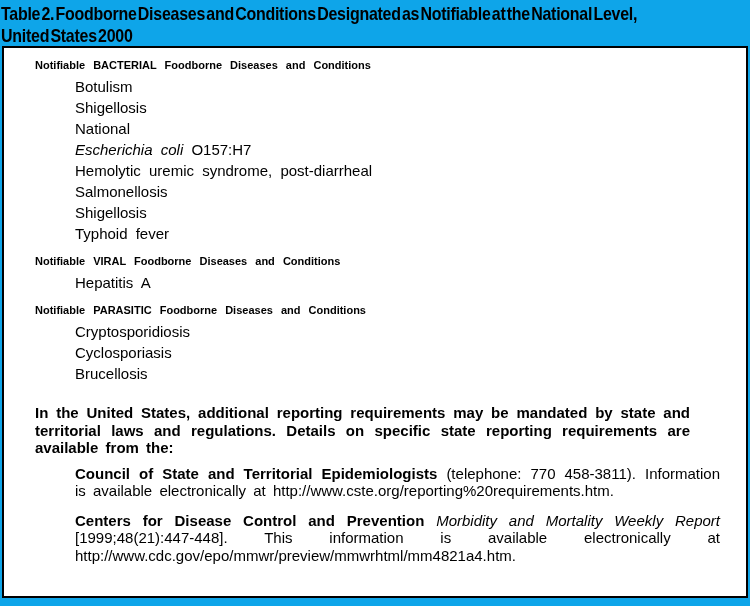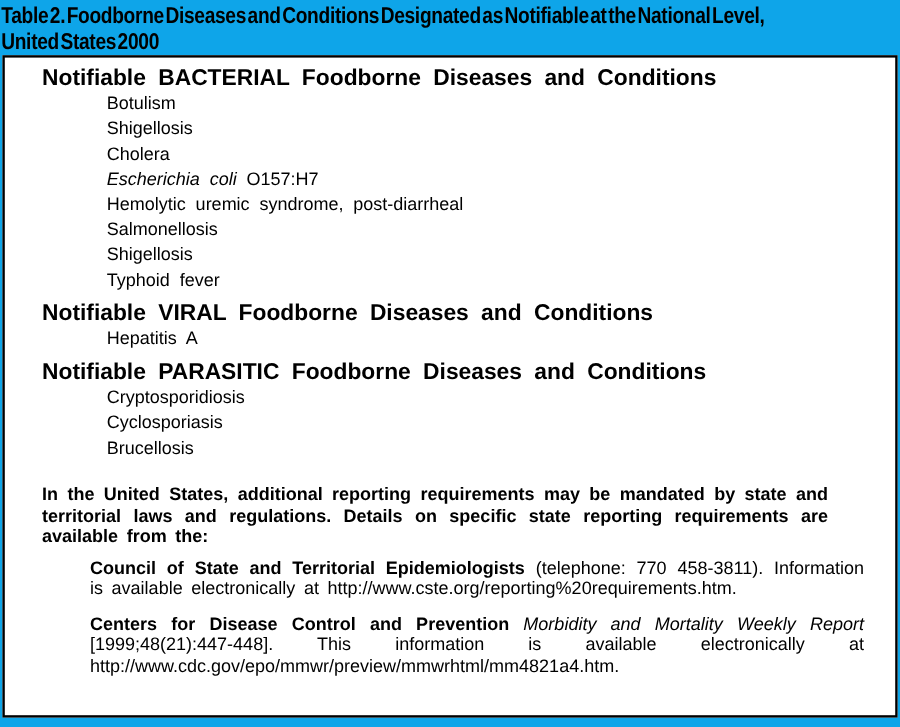--- a/index.html
+++ b/index.html
@@ -31,29 +31,29 @@
     position: absolute;
     top: 46px; left: 2px; right: 2px; bottom: 8px;
     border: 2px solid #000000;
     background: #ffffff;
     padding: 0 18px 0 31px;
     overflow: hidden;
   }
 
   .section-heading {
     font-weight: bold;
-    font-size: 19px;
+    font-size: 11px;
     line-height: 21px;
     margin-top: 7px;
     word-spacing: 5px;
   }
   .disease-item {
     font-size: 15px;
     line-height: 21px;
-    margin-left: 54px;
+    margin-left: 40px;
     word-spacing: 4px;
   }
   .seg-italic { font-style: italic; }
   .seg-bold   { font-weight: bold; }
 
   .note {
     margin-top: 20px;
     font-weight: bold;
     font-size: 15px;
     line-height: 17.5px;
@@ -80,21 +80,21 @@
   <div class="doc-title">
     <div class="title-line">Table 2. Foodborne Diseases and Conditions Designated as Notifiable at the National Level,</div>
     <div class="title-line">United States 2000</div>
   </div>
 
   <div class="table-box">
     <div id="sections-container">
         <div class="section-heading">Notifiable BACTERIAL Foodborne Diseases and Conditions</div>
         <div class="disease-item"><span class="seg-regular">Botulism</span></div>
         <div class="disease-item"><span class="seg-regular">Shigellosis</span></div>
-        <div class="disease-item"><span class="seg-regular">Cholera</span></div>
+        <div class="disease-item"><span class="seg-regular">National</span></div>
         <div class="disease-item"><span class="seg-italic">Escherichia coli</span><span class="seg-regular"> O157:H7</span></div>
         <div class="disease-item"><span class="seg-regular">Hemolytic uremic syndrome, post-diarrheal</span></div>
         <div class="disease-item"><span class="seg-regular">Salmonellosis</span></div>
         <div class="disease-item"><span class="seg-regular">Shigellosis</span></div>
         <div class="disease-item"><span class="seg-regular">Typhoid fever</span></div>
         <div class="section-heading">Notifiable VIRAL Foodborne Diseases and Conditions</div>
         <div class="disease-item"><span class="seg-regular">Hepatitis A</span></div>
         <div class="section-heading">Notifiable PARASITIC Foodborne Diseases and Conditions</div>
         <div class="disease-item"><span class="seg-regular">Cryptosporidiosis</span></div>
         <div class="disease-item"><span class="seg-regular">Cyclosporiasis</span></div>

